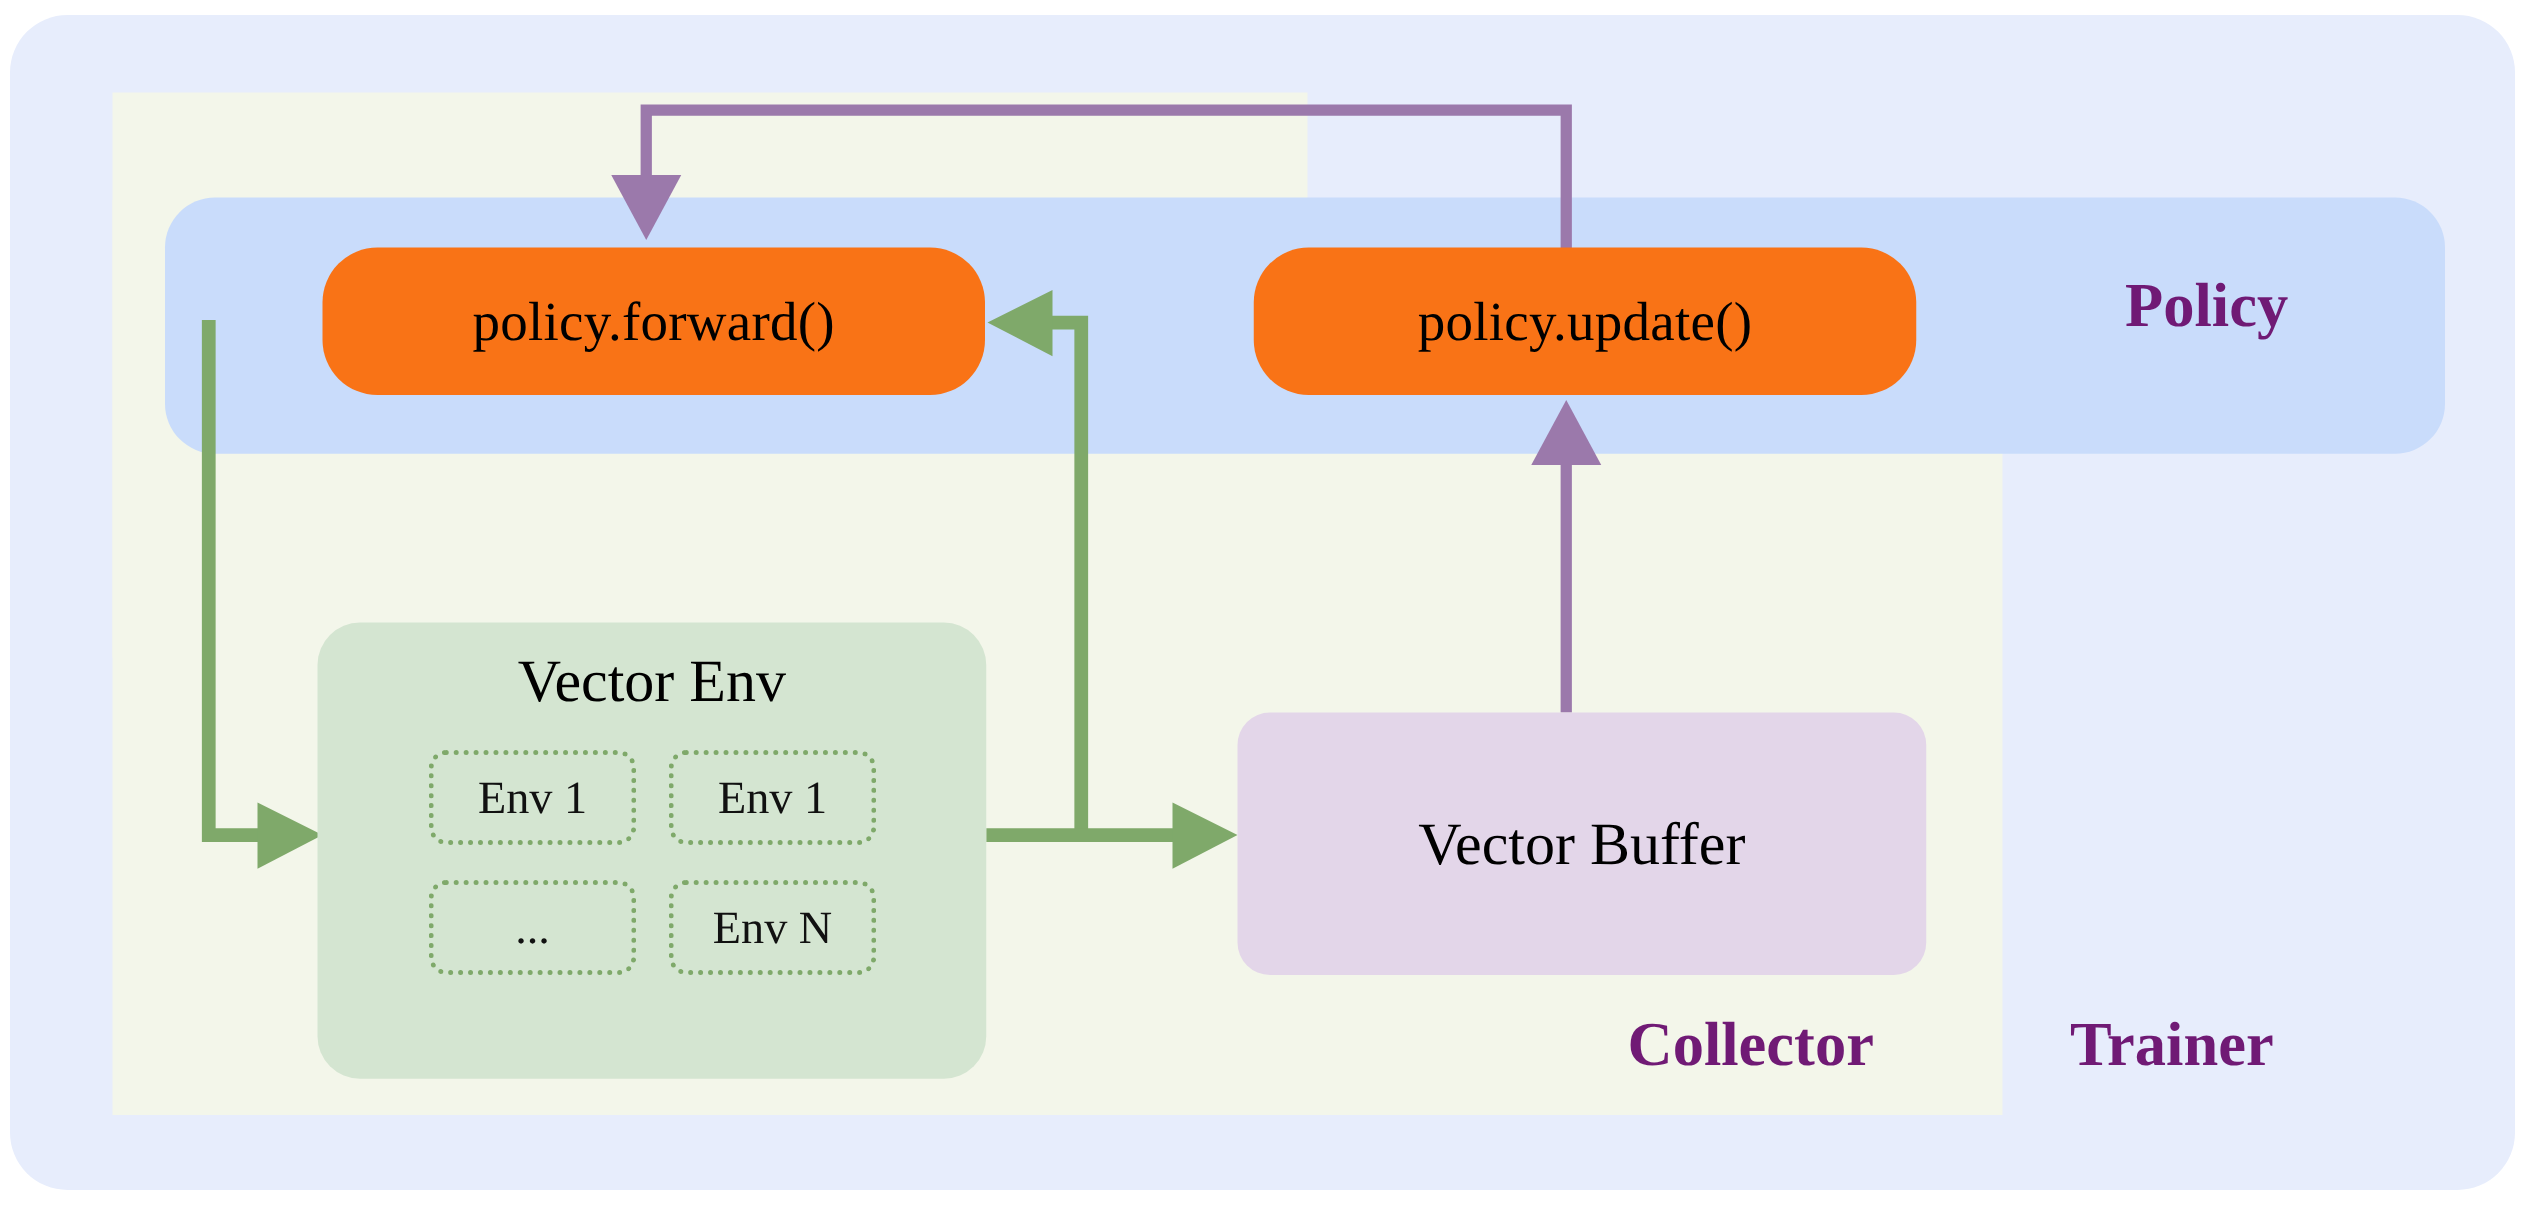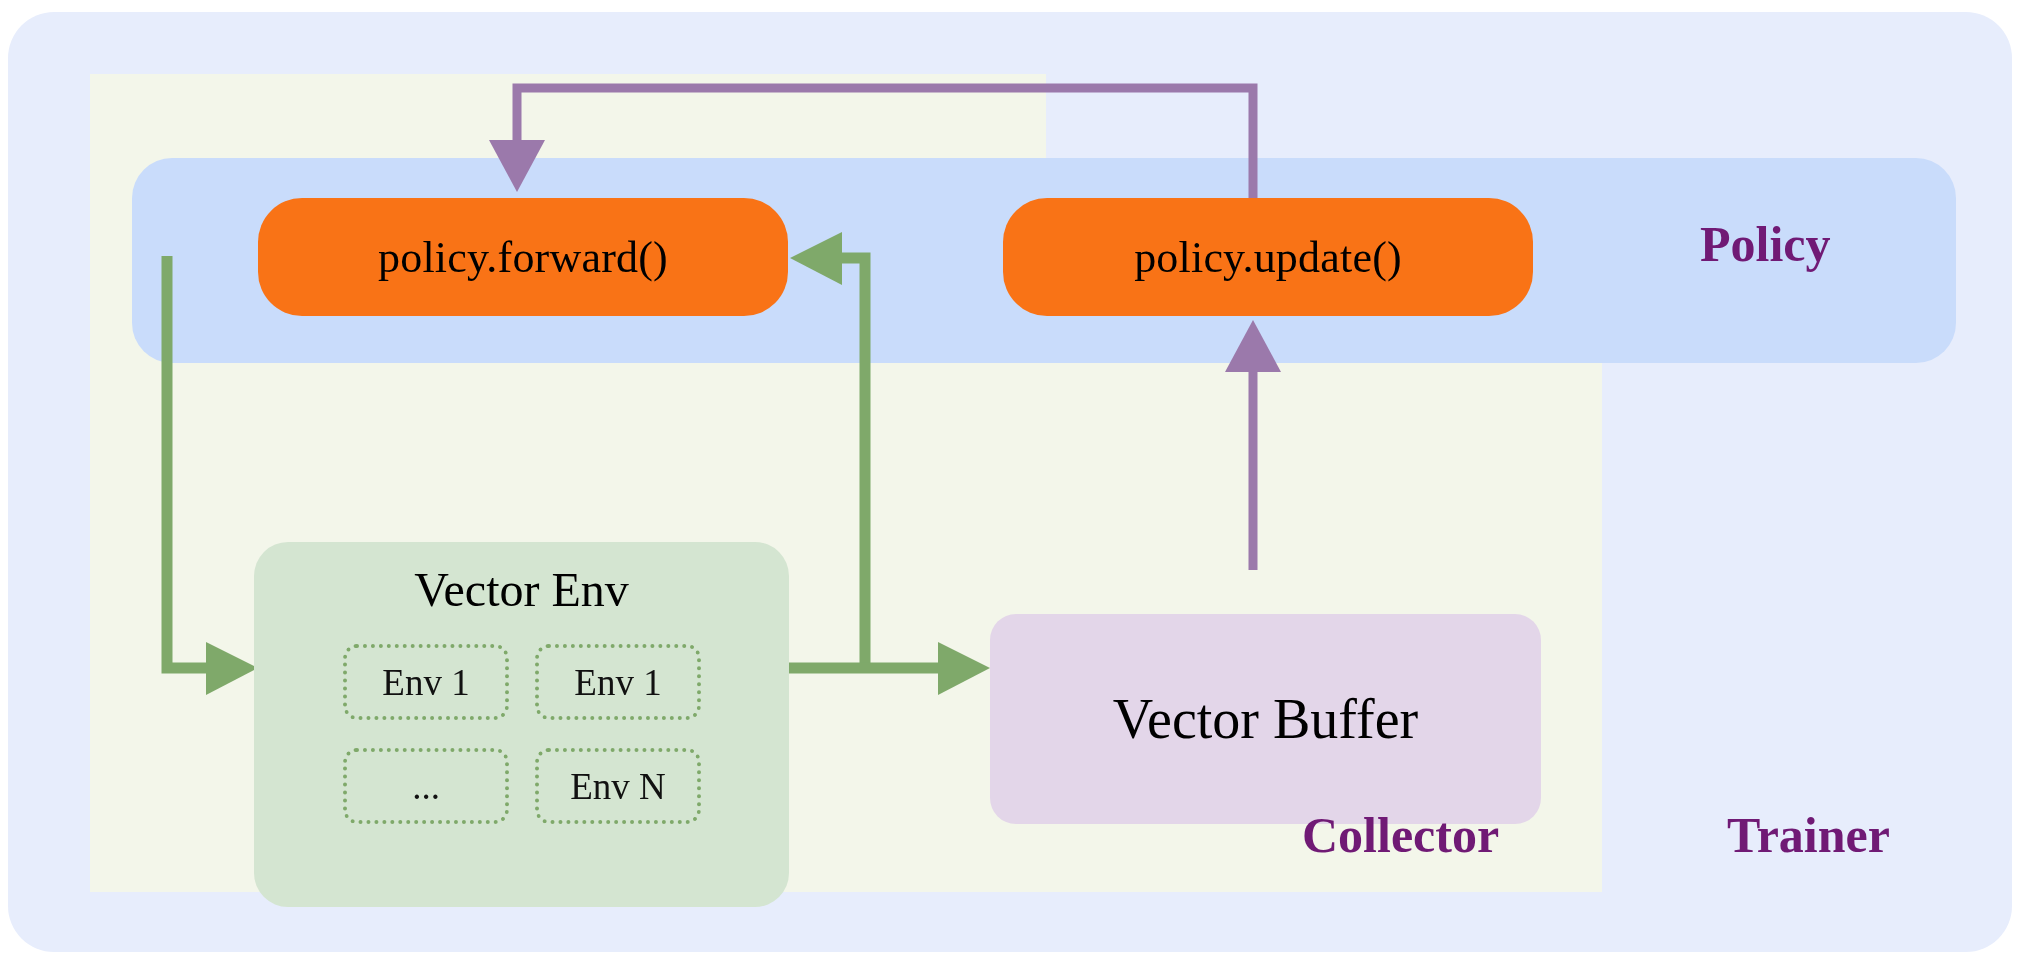--- a/index.html
+++ b/index.html
@@ -47,21 +47,20 @@
   }
   .pill-forward{left:258px;top:198px;width:530px;height:118px;}
   .pill-update{left:1003px;top:198px;width:530px;height:118px;}
 
   
   .vector-env{
     position:absolute;
     left:254px;top:498px;width:535px;height:365px;
     background:#d4e5d1;
     border-radius:34px;
-    margin-top:44px;
   }
   .vector-env-title{
     position:absolute;left:0;top:20px;width:100%;
     text-align:center;font-size:48px;color:#000;
   }
   .env-grid{
     position:absolute;left:33px;top:102px;width:470px;
     display:flex;flex-wrap:wrap;gap:28px 26px;justify-content:center;
   }
   .env-box{
@@ -72,33 +71,33 @@
     font-size:37px;color:#111;
     box-sizing:border-box;
   }
   
   .vector-buffer{
     position:absolute;
     left:990px;top:570px;width:551px;height:210px;
     background:#e3d6e9;
     border-radius:26px;
     display:flex;align-items:center;justify-content:center;
-    font-size:56px;color:#000;margin-top:44px;
+    font-size:48px;color:#000;
   }
   
   .grp-label{
     position:absolute;
     font-weight:bold;
     font-size:50px;
     color:#701a75;
     white-space:nowrap;
   }
   .lbl-policy{left:1700px;top:215px;}
   .lbl-collector{left:1302px;top:806px;}
-  .lbl-trainer{left:1727px;top:806px;}
+  .lbl-trainer{left:1656px;top:806px;}
 
   
   .edges{position:absolute;left:0;top:0;width:2020px;height:965px;pointer-events:none;}
 </style>
 </head>
 <body>
 
 <div id="stage">
 
   <div class="trainer-panel"></div>

